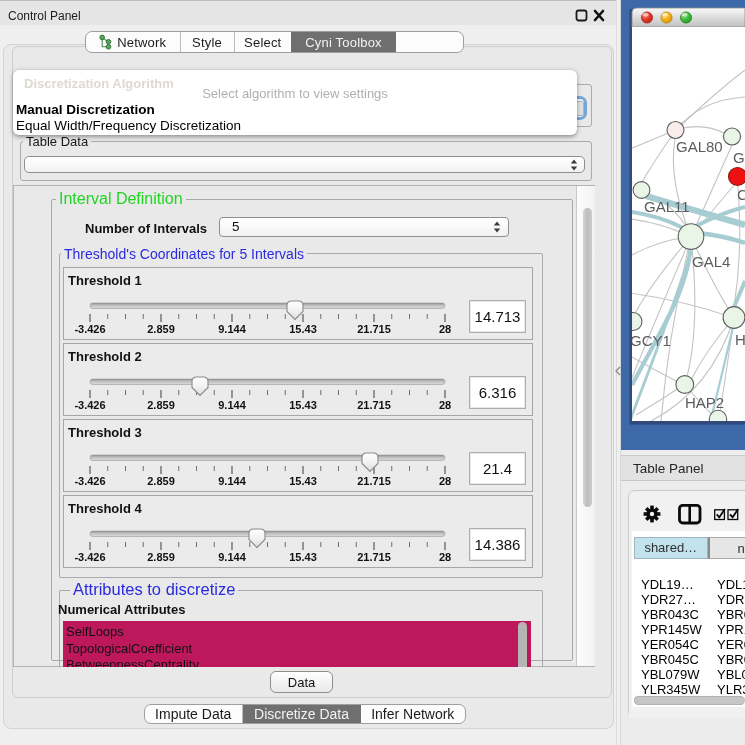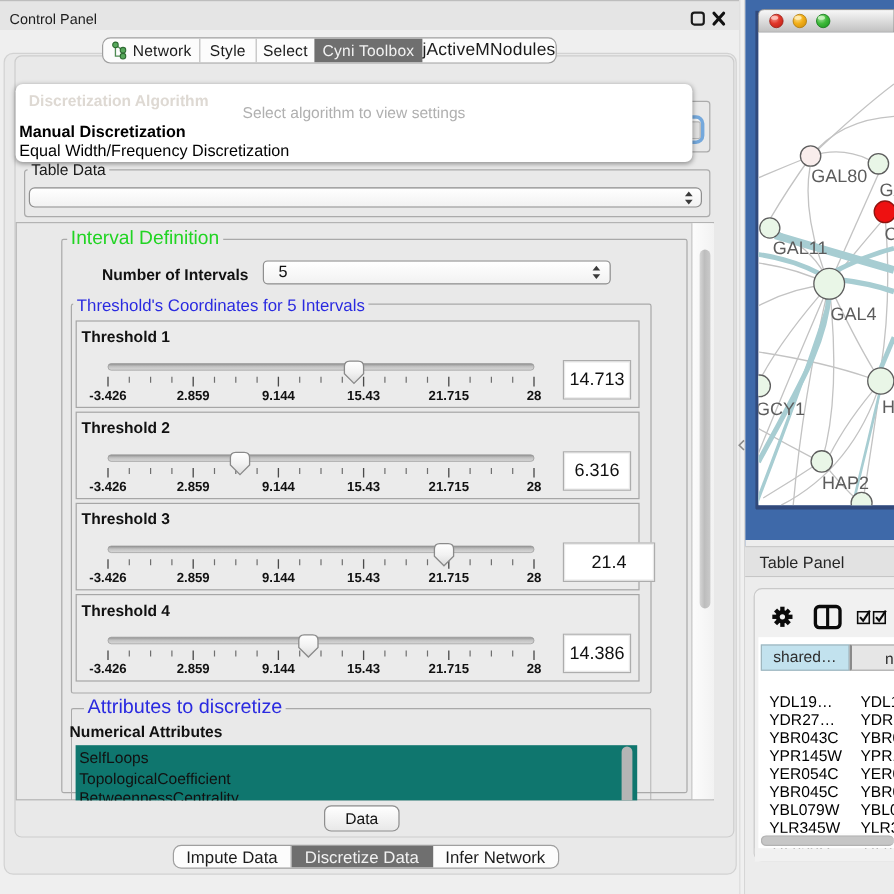--- a/index.html
+++ b/index.html
@@ -19,21 +19,20 @@
 <div class="abs" style="left:85px;top:31px;width:379px;height:22px;background:#FCFCFC;border:1px solid #9F9F9F;border-radius:7px;overflow:hidden;display:flex;font-size:13px;letter-spacing:0.2px;color:#1b1b1b">
 <div style="width:94.5px;display:flex;align-items:center;justify-content:center;border-right:1px solid #BDBDBD"><svg width="13" height="16" viewBox="0 0 13 16" style="margin-right:5px">
         <path d="M3.2 4.5 L3.2 12.8 L9.3 12.8 M4.8 4.6 L8 7" stroke="#4E8A52" stroke-width="1.1" fill="none"></path>
         <circle cx="3.2" cy="3.4" r="2.3" fill="#57A85B" stroke="#2E6B32" stroke-width="0.9"></circle>
         <circle cx="9.5" cy="7.8" r="2.3" fill="#57A85B" stroke="#2E6B32" stroke-width="0.9"></circle>
         <circle cx="9.5" cy="12.8" r="2.3" fill="#57A85B" stroke="#2E6B32" stroke-width="0.9"></circle>
       </svg>Network</div>
 <div style="width:54px;display:flex;align-items:center;justify-content:center;border-right:1px solid #BDBDBD">Style</div>
 <div style="width:56.5px;display:flex;align-items:center;justify-content:center">Select</div>
 <div style="width:105px;display:flex;align-items:center;justify-content:center;background:#6F6F6F;color:#F2F2F2">Cyni Toolbox</div>
-<div style="flex:1;display:flex;align-items:center;justify-content:center;font-size:14.5px">jActiveMNodules</div>
 </div>
 <div class="abs" style="left:20px;top:84px;width:572px;height:43px;border:1px solid #ABABAB;border-radius:3px"></div>
 <div class="abs" style="left:505px;top:96px;width:82px;height:24px;border:3px solid #74A8DC;border-radius:7px;background:#F4F4F4"></div>
 <div class="abs" style="left:565px;top:100.5px;width:19px;height:15px;background:#E0E0E0;border:1px solid #B5B5B5;border-radius:2px"></div>
 <div class="abs" style="left:20px;top:141px;width:572px;height:40px;border:1px solid #ABABAB;border-radius:3px"></div>
 <div class="grouptitle" style="left:23px;top:135px;color:#1a1a1a">Table Data</div>
 <div class="abs" style="left:24px;top:156px;width:561px;height:17px;background:linear-gradient(#FFFFFF,#F2F2F2);border:1px solid #8F8F8F;border-radius:5px;display:flex;align-items:center">
 <svg style="position:absolute;right:5px;top:2px" width="10" height="12" viewBox="0 0 10 12">
 <path d="M5 0.5 L8.2 4.5 L1.8 4.5 Z" fill="#3a3a3a"></path>
       <path d="M5 11.5 L8.2 7.5 L1.8 7.5 Z" fill="#3a3a3a"></path>
@@ -184,21 +183,21 @@
     <line x1="364.25" y1="47" x2="364.25" y2="52" stroke="#6f6f6f" stroke-width="1"></line>
     <line x1="382.00" y1="47" x2="382.00" y2="55" stroke="#4a4a4a" stroke-width="1.1"></line>
     <text x="27" y="66" font-size="11" font-weight="bold" fill="#111" text-anchor="middle" font-family="Liberation Sans">-3.426</text>
     <text x="98" y="66" font-size="11" font-weight="bold" fill="#111" text-anchor="middle" font-family="Liberation Sans">2.859</text>
     <text x="169" y="66" font-size="11" font-weight="bold" fill="#111" text-anchor="middle" font-family="Liberation Sans">9.144</text>
     <text x="240" y="66" font-size="11" font-weight="bold" fill="#111" text-anchor="middle" font-family="Liberation Sans">15.43</text>
     <text x="311" y="66" font-size="11" font-weight="bold" fill="#111" text-anchor="middle" font-family="Liberation Sans">21.715</text>
     <text x="382" y="66" font-size="11" font-weight="bold" fill="#111" text-anchor="middle" font-family="Liberation Sans">28</text>
     <path d="M 299 38.5 Q 299 34 303.5 34 L 310.5 34 Q 315 34 315 38.5 L 315 44.5 L 307 52.5 L 299 44.5 Z" fill="url(#th3)" stroke="#8A8A8A" stroke-width="1.1"></path>
   </svg>
-<div class="abs" style="left:469px;top:452px;width:77px;height:33px;background:#fff;border:1px solid #ADADAD;box-shadow:inset 0 0 0 1px #E8E8E8;display:flex;align-items:center;justify-content:center;font-size:15px;color:#111">21.4</div>
+<div class="abs" style="left:469px;top:452px;width:57px;height:33px;background:#fff;border:1px solid #ADADAD;box-shadow:inset 0 0 0 1px #E8E8E8;display:flex;align-items:center;justify-content:center;font-size:15px;color:#111">21.4</div>
 <div class="abs" style="left:63px;top:495px;width:470px;height:73px;border:1px solid #A6A6A6;background:#EBEBEB"></div>
 <div class="abs" style="left:68px;top:501px;font-size:13px;font-weight:bold;color:#111">Threshold 4</div>
 <svg class="abs" style="left:63px;top:495px" width="470" height="73" viewBox="0 0 470 73">
     <defs>
       <linearGradient id="tg4" x1="0" y1="0" x2="0" y2="1">
         <stop offset="0" stop-color="#8F8F8F"></stop>
         <stop offset="0.45" stop-color="#C2C2C2"></stop>
         <stop offset="1" stop-color="#D9D9D9"></stop>
       </linearGradient>
       <linearGradient id="th4" x1="0" y1="0" x2="0" y2="1">
@@ -234,21 +233,21 @@
     <text x="169" y="66" font-size="11" font-weight="bold" fill="#111" text-anchor="middle" font-family="Liberation Sans">9.144</text>
     <text x="240" y="66" font-size="11" font-weight="bold" fill="#111" text-anchor="middle" font-family="Liberation Sans">15.43</text>
     <text x="311" y="66" font-size="11" font-weight="bold" fill="#111" text-anchor="middle" font-family="Liberation Sans">21.715</text>
     <text x="382" y="66" font-size="11" font-weight="bold" fill="#111" text-anchor="middle" font-family="Liberation Sans">28</text>
     <path d="M 186 38.5 Q 186 34 190.5 34 L 197.5 34 Q 202 34 202 38.5 L 202 44.5 L 194 52.5 L 186 44.5 Z" fill="url(#th4)" stroke="#8A8A8A" stroke-width="1.1"></path>
   </svg>
 <div class="abs" style="left:469px;top:528px;width:57px;height:33px;background:#fff;border:1px solid #ADADAD;box-shadow:inset 0 0 0 1px #E8E8E8;display:flex;align-items:center;justify-content:center;font-size:15px;color:#111">14.386</div>
 <div class="abs" style="left:59px;top:590px;width:484px;height:77px;border:1px solid #A9A9A9;border-top-left-radius:2px;border-top-right-radius:2px;border-bottom:none"></div>
 <div class="grouptitle" style="left:70px;top:582px;color:#2A2AE0;font-size:16.5px;line-height:14px">Attributes to discretize</div>
 <div class="abs" style="left:58px;top:602px;font-size:13px;font-weight:bold;color:#111">Numerical Attributes</div>
-<div class="abs" style="left:63px;top:621px;width:468px;height:46px;background:#0f766e;overflow:hidden;font-size:13px;color:#111">
+<div class="abs" style="left:63px;top:621px;width:468px;height:46px;background:#be185d;overflow:hidden;font-size:13px;color:#111">
 <div style="margin:3px 0 0 3px;line-height:16.6px">SelfLoops<br>TopologicalCoefficient<br>BetweennessCentrality</div>
 <div style="position:absolute;right:4px;top:1px;width:9px;height:60px;background:#B5B5B5;border-radius:5px"></div>
 </div>
 <div class="abs" style="left:270px;top:671px;width:63px;height:22px;background:linear-gradient(#FFFFFF,#E8E8E8);border:1px solid #8E8E8E;border-radius:6px;display:flex;align-items:center;justify-content:center;font-size:13px;color:#111">Data</div>
 <div class="abs" style="left:144px;top:704px;width:322px;height:20px;background:#FCFCFC;border:1px solid #9F9F9F;border-radius:7px;overflow:hidden;display:flex;font-size:14px;color:#1b1b1b">
 <div style="width:97.5px;display:flex;align-items:center;justify-content:center;border-right:1px solid #BDBDBD">Impute Data</div>
 <div style="width:118px;display:flex;align-items:center;justify-content:center;background:#6F6F6F;color:#F2F2F2">Discretize Data</div>
 <div style="flex:1;display:flex;align-items:center;justify-content:center">Infer Network</div>
 </div>
 <div class="abs" style="left:13px;top:70px;width:564px;height:65px;background:#FFFFFF;border-radius:6px;box-shadow:0 1.5px 4px rgba(0,0,0,0.38)"></div>

